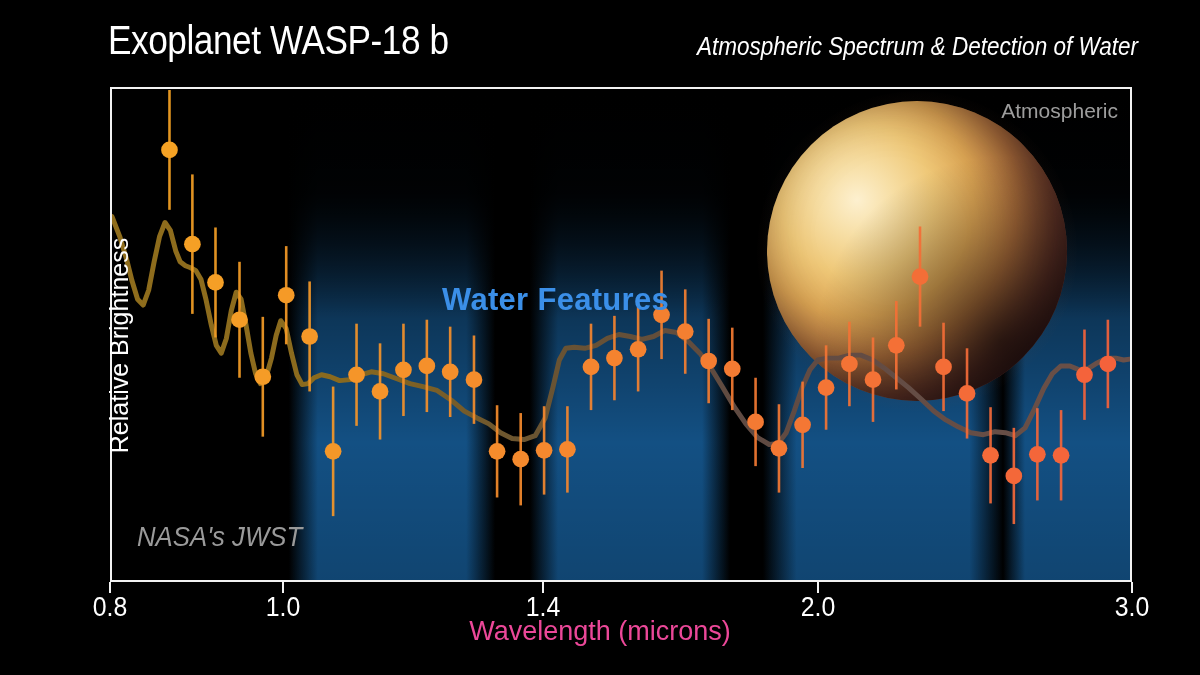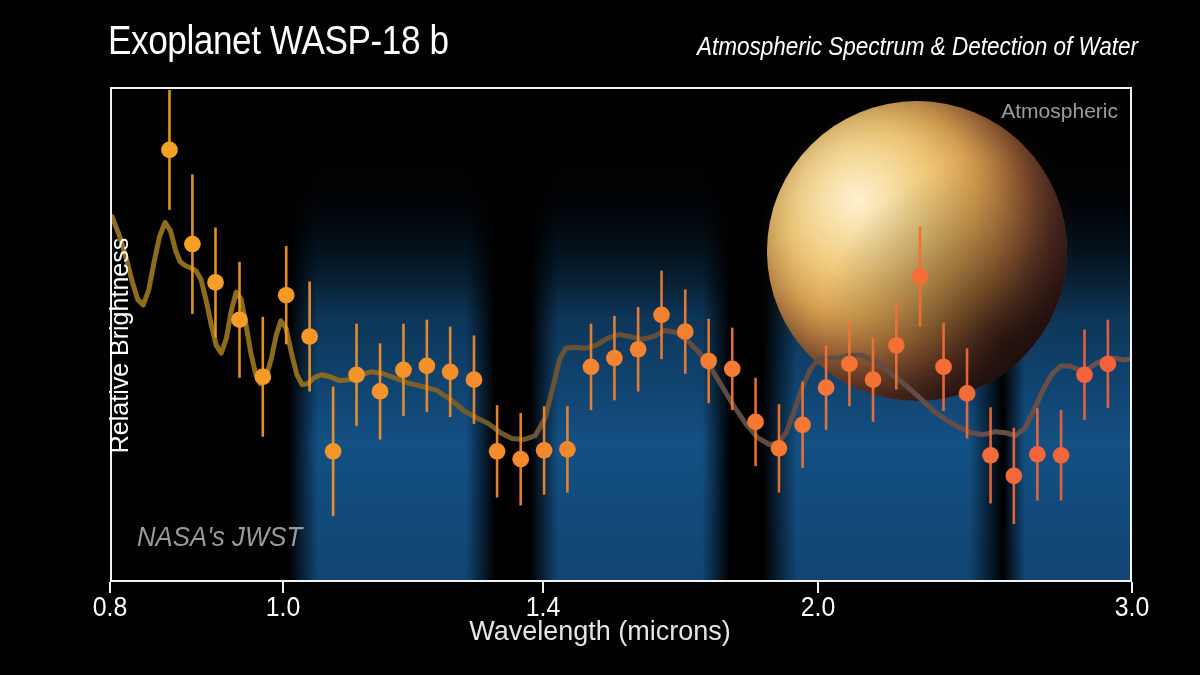--- a/index.html
+++ b/index.html
@@ -44,21 +44,21 @@
   .waterlabel{position:absolute;left:330px;top:193px;font-size:31px;font-weight:bold;
               color:#3b8fe8;white-space:nowrap;letter-spacing:.3px;}
   .jwst{position:absolute;left:25px;top:432px;font-size:28px;font-style:italic;
         color:#9a9a9a;white-space:nowrap;transform:scaleX(.92);transform-origin:left center;}
   .illus{position:absolute;right:12px;top:10px;font-size:21px;color:#9d9d9d;white-space:nowrap;}
 
   
   .xtick{position:absolute;top:582px;width:2px;height:11px;background:#f2f2f2;}
   .xlab{position:absolute;top:592px;font-size:27px;color:#fff;transform:translateX(-50%) scaleX(.92);
         white-space:nowrap;}
-  .xtitle{position:absolute;left:0;right:0;top:616px;text-align:center;font-size:27px;color:#e5e5e5;}
+  .xtitle{position:absolute;left:0;right:0;top:616px;text-align:center;font-size:27px;color:#ec4899;}
   .ytitle{position:absolute;left:-62px;top:331px;font-size:25px;color:#fff;white-space:nowrap;
           transform:rotate(-90deg);transform-origin:center;font-weight:400;}
   #ywrap{position:absolute;left:74px;top:0;width:0;height:0;}
 </style>
 </head>
 <body>
 
 <div id="stage">
 
   <div class="title">Exoplanet WASP-18 b</div>
@@ -167,20 +167,21 @@
           <circle cx="929.0" cy="368.3" r="8.4" fill="#f4663a"></circle>
           <line x1="952.8" y1="323.7" x2="952.8" y2="414.8" stroke="#f4653a" stroke-width="2.6" opacity="0.92"></line>
           <circle cx="952.8" cy="369.3" r="8.4" fill="#f4653a"></circle>
           <line x1="976.3" y1="242.5" x2="976.3" y2="333.6" stroke="#f4633b" stroke-width="2.6" opacity="0.92"></line>
           <circle cx="976.3" cy="288.1" r="8.4" fill="#f4633b"></circle>
           <line x1="999.8" y1="232.6" x2="999.8" y2="321.8" stroke="#f4623b" stroke-width="2.6" opacity="0.92"></line>
           <circle cx="999.8" cy="277.2" r="8.4" fill="#f4623b"></circle>
         </g>
       </svg>
 
+    <div class="waterlabel">Water Features</div>
     <div class="jwst">NASA's JWST</div>
     <div class="illus">Atmospheric</div>
   </div>
 
   <div id="axis"></div>
   <div class="xtitle">Wavelength (microns)</div>
   <div id="ywrap">
       <div class="ytitle">Relative Brightness</div>
     </div>
 <div class="xtick" style="left: 109px;"></div>

